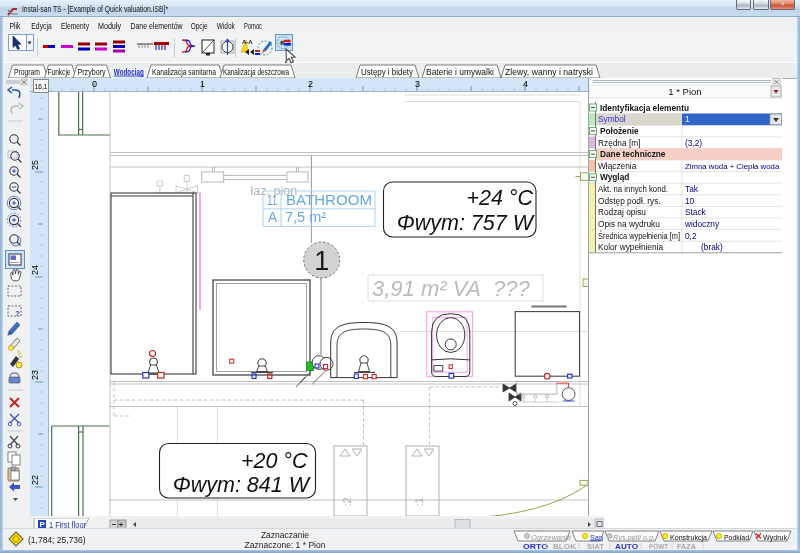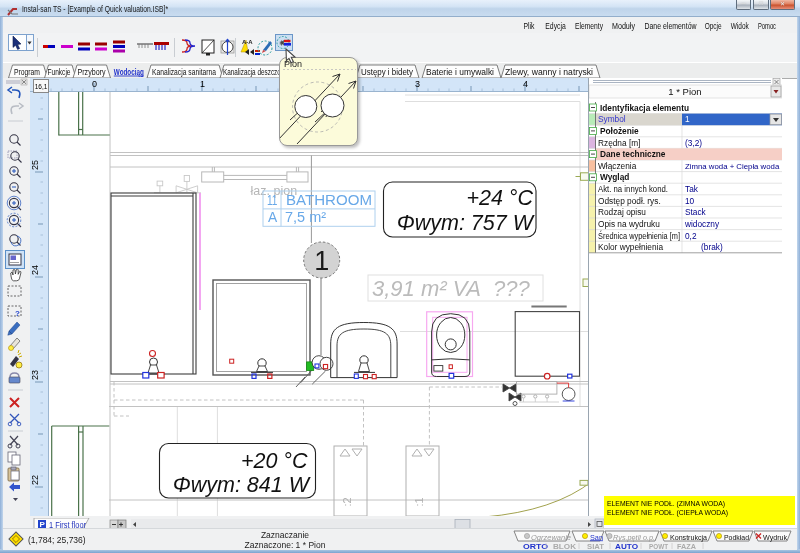--- a/index.html
+++ b/index.html
@@ -20,21 +20,21 @@
 #btn-min { left:736px; width:15px; }
 #btn-max { left:753px; width:16px; }
 #btn-close { left:770px; width:25px;
   background:linear-gradient(#f0b8a4 0%, #e08060 45%, #c8502c 55%, #e8907a 100%); }
 .capglyph { position:absolute; left:0; right:0; text-align:center; font-size:6px; color:#fff;
   top:0px; text-shadow:0 0 1px #00000088; }
 #frame-l { left:0; top:17px; width:3px; height:532px; background:linear-gradient(90deg,#8fb0d8,#c2d6ec); }
 #frame-r { left:797px; top:17px; width:3px; height:532px; background:linear-gradient(90deg,#c2d6ec,#8fb0d8); }
 #frame-b { left:0; top:549px; width:800px; height:4px; background:linear-gradient(#b8d0e8,#7ba3cf); }
 
-#menubar { left:3px; top:17px; width:794px; height:16px; background:#f0f1f2;text-align:right; }
+#menubar { left:3px; top:17px; width:794px; height:16px; background:#f0f1f2; }
 #logo { right:3px; top:16px; font-size:13px; }
 
 #toolbar { left:3px; top:33px; width:794px; height:29px; background:#f2f3f4; }
 .tsep { position:absolute; top:5px; width:1px; height:19px; background:#c9cdd2; }
 
 #tabbar { left:3px; top:62px; width:794px; height:16px; background:#f0f1f2; border-top:1px solid #fff; }
 
 
 #lefttools { left:3px; top:78px; width:27px; height:438px; background:#f0f1f2; }
 #hruler { left:30px; top:78px; width:562px; height:14px; background:#d3e5f8; border-bottom:1px solid #9ab4cf; }
@@ -714,28 +714,20 @@
           <text x="96" y="114.2">Tak</text>
           <text x="96" y="125.8">10</text>
           <text x="96" y="137.4">Stack</text>
           <text x="96" y="149">widoczny</text>
           <text x="96" y="160.6">0,2</text>
           <text x="112" y="172.2">(brak)</text>
         </g>
       </g>
     </svg>
   </div>
-  <div id="rwarn" class="abs" style="left:604px;top:496px;width:191px;height:29px;background:#ffff00">
-    <svg width="191" height="29" viewBox="0 0 191 29">
-        <g font-size="7.6" fill="#000">
-      <text x="3" y="10" textLength="118" lengthAdjust="spacingAndGlyphs">ELEMENT NIE PODŁ. (ZIMNA WODA)</text>
-      <text x="3" y="19" textLength="121" lengthAdjust="spacingAndGlyphs">ELEMENT NIE PODŁ. (CIEPŁA WODA)</text>
-    </g>
-      </svg>
-  </div>
   <div id="sheetrow" class="abs">
     <svg width="601" height="12" viewBox="0 0 601 12">
       <rect width="601" height="12" fill="#f0f1f2"></rect>
       <rect x="128" y="1" width="464" height="11" fill="#e9eaec"></rect>
       <path d="M31 0 L31 11 L80 11 L86 0 Z" fill="#fdfdfd" stroke="#999" stroke-width="0.8"></path>
       <rect x="35" y="2" width="8" height="8" fill="#2244cc"></rect>
       <text x="36.5" y="9" font-size="8" fill="#fff" font-weight="bold">P</text>
       <text x="46" y="9.5" font-size="9" fill="#2233bb" textLength="37" lengthAdjust="spacingAndGlyphs">1 First floor</text>
       <rect x="107" y="2" width="8" height="9" fill="#d8d8d8" stroke="#888" stroke-width="0.7"></rect>
       <rect x="115" y="2" width="8" height="9" fill="#c8c8c8" stroke="#777" stroke-width="0.7"></rect>
@@ -796,31 +788,13 @@
             <line x1="576" y1="14" x2="576" y2="20"></line>
           <line x1="607" y1="14" x2="607" y2="20"></line>
             <line x1="638" y1="14" x2="638" y2="20"></line>
           <line x1="669" y1="14" x2="669" y2="20"></line>
             <line x1="700" y1="14" x2="700" y2="20"></line>
         </g>
       </g>
     </svg>
   </div>
 
-  <div id="tooltip" class="abs" style="left:279px;top:57px;width:79px;height:89px;background:#fcfbda;
-    border:1px solid #999;border-radius:8px;box-shadow:2px 2px 3px rgba(0,0,0,0.25);z-index:30">
-    <div class="abs" style="left:4px;top:1px;font-size:9px;color:#222">Pion</div>
-    <svg class="abs" style="left:0;top:0" width="79" height="89" viewBox="0 0 79 89">
-      <line x1="3" y1="11.5" x2="76" y2="11.5" stroke="#bbb" stroke-width="0.8" stroke-dasharray="2 2"></line>
-      <circle cx="37.5" cy="49" r="25" fill="none" stroke="#aaa" stroke-width="0.8" stroke-dasharray="3 2.5"></circle>
-      <g stroke="#333" stroke-width="1" fill="none">
-        <line x1="-2" y1="82" x2="60" y2="16"></line>
-        <path d="M60 16 L52.5 18.5 M60 16 L57.5 23.5"></path>
-        <line x1="17" y1="86" x2="76" y2="23"></line>
-        <path d="M76 23 L68.5 25.5 M76 23 L73.5 30.5"></path>
-        <path d="M10 62 L23 50 M23 50 L16 51.5 M23 50 L21 57"></path>
-        <path d="M35 64 L48 52 M48 52 L41 53.5 M48 52 L46 59"></path>
-      </g>
-      <circle cx="25.8" cy="48.5" r="11" fill="#fff" stroke="#333" stroke-width="1"></circle>
-      <circle cx="52.5" cy="47.5" r="11.5" fill="#fff" stroke="#333" stroke-width="1"></circle>
-    </svg>
-  </div>
 </div>
 
 </body></html>

